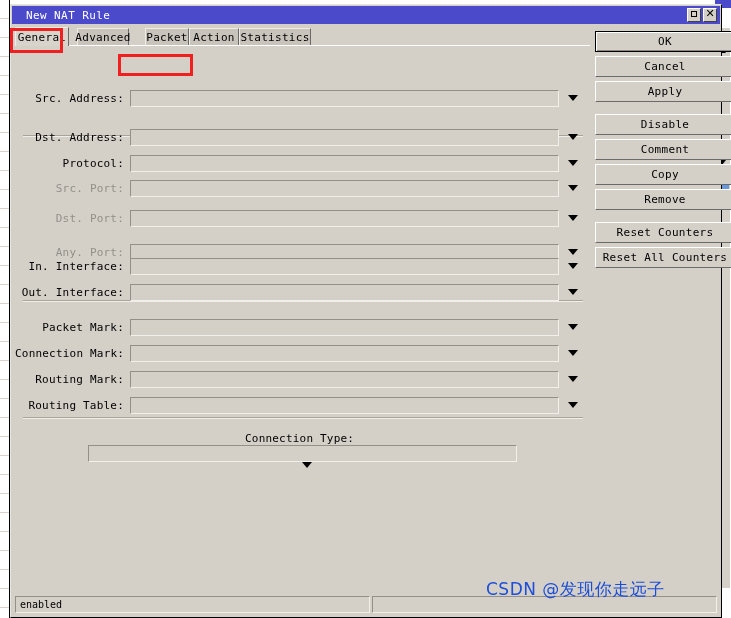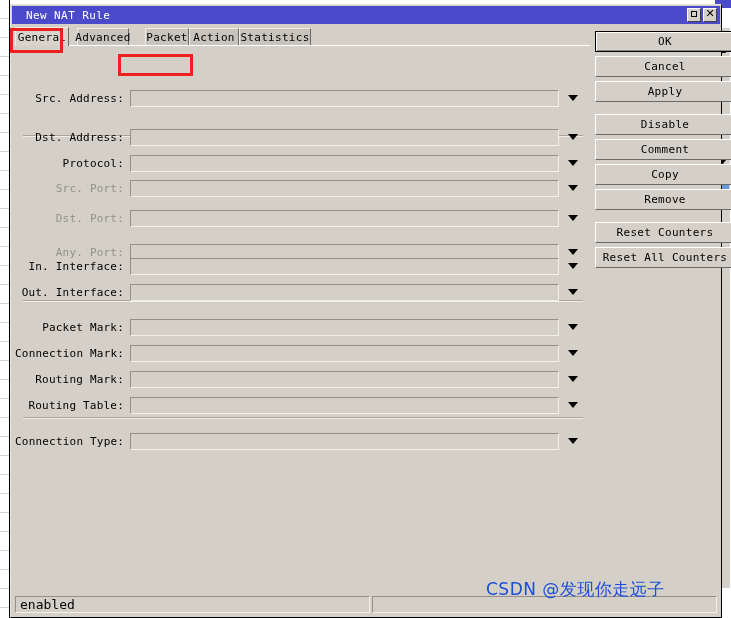--- a/index.html
+++ b/index.html
@@ -336,21 +336,21 @@
   }
   #status-main {
     width: 355px;
     height: 17px;
     background: #d4d0c8;
     border-top: 1px solid #949088;
     border-left: 1px solid #949088;
     border-right: 1px solid #f2f0ea;
     border-bottom: 1px solid #f2f0ea;
     box-sizing: border-box;
-    font-size: 13px;
+    font-size: 10px;
     line-height: 15px;
     padding-left: 4px;
     color: #000;
     white-space: nowrap;
   }
   #status-extra {
     width: 345px;
     height: 17px;
     margin-left: 2px;
     background: #d4d0c8;
@@ -520,21 +520,21 @@
       <div class="field-row" style="top: 298px;">
         <div class="field-label">Connection Mark:</div>
         <div style="position: relative;"><input type="text" class="field-input" readonly="" value="" style=""></div>
         <div class="drop-arrow"></div>
       </div>
       <div class="field-row" style="top: 350px;">
         <div class="field-label">Routing Table:</div>
         <div style="position: relative;"><input type="text" class="field-input" readonly="" value="" style=""></div>
         <div class="drop-arrow"></div>
       </div>
-      <div class="field-row" style="top: 386px;">
+      <div class="field-row" style="top: 386px; flex-direction: column;">
         <div class="field-label">Connection Type:</div>
         <div style="position: relative;"><input type="text" class="field-input" readonly="" value="" style=""></div>
         <div class="drop-arrow"></div>
       </div>
     </div>
 
   <div id="button-panel">
       <button class="side-btn default">OK</button>
       <button class="side-btn">Cancel</button>
       <button class="side-btn">Apply</button>

